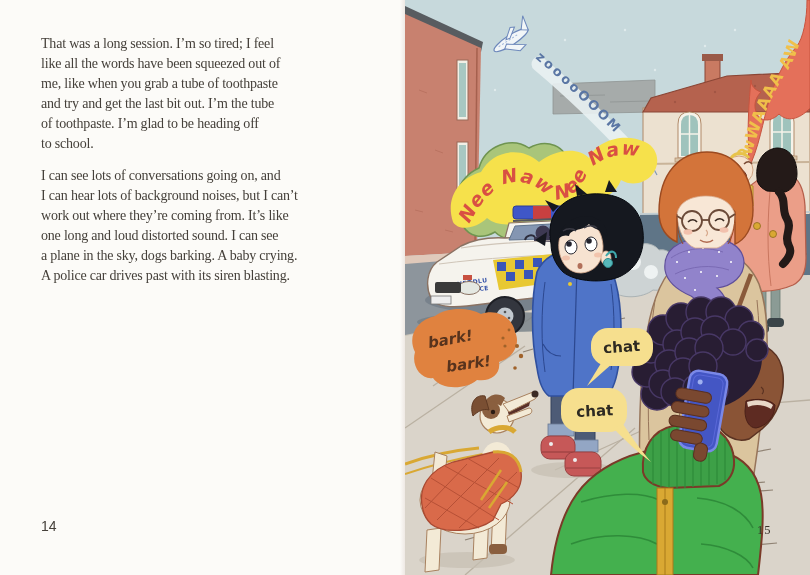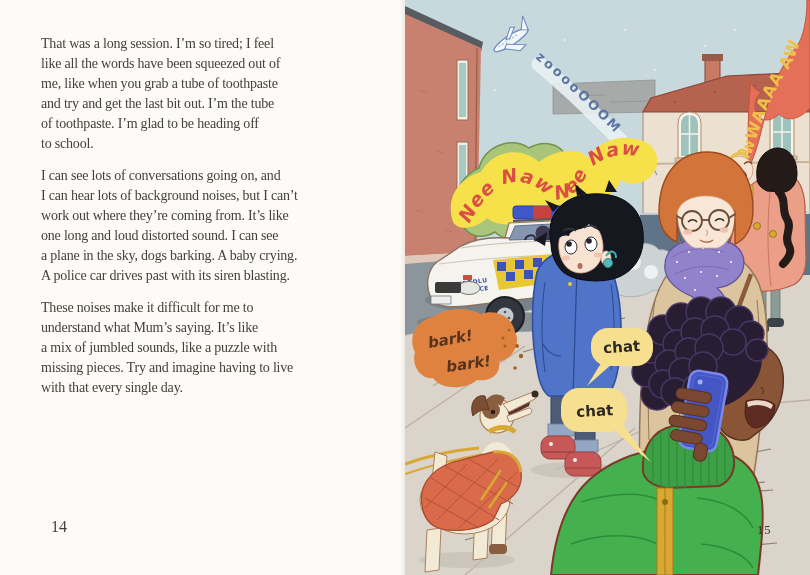--- a/index.html
+++ b/index.html
@@ -4,22 +4,22 @@
 <style>
   html,body{margin:0;padding:0;background:#ffffff;}
   .book{position:relative;width:810px;height:575px;display:flex;overflow:hidden;background:#86efac;}
   .page-left{position:relative;width:405px;height:575px;background:#fcfbf8;}
   .page-left::after{content:"";position:absolute;top:0;right:0;width:5px;height:100%;
     background:linear-gradient(to right,rgba(0,0,0,0),rgba(120,70,50,.10));}
   .story{position:absolute;left:41px;top:34px;width:312px;
     font-family:"Liberation Serif",serif;font-size:14px;line-height:20px;
     letter-spacing:-0.2px;color:#45403a;}
   .para{white-space:pre-line;margin:0 0 12px 0;}
-  .pnum-left{position:absolute;left:51px;top:518px;font-family:Liberation Serif, serif;
-    font-size:16px;color:#45403a;}
+  .pnum-left{position:absolute;left:41px;top:518px;font-family:Liberation Sans, sans-serif;
+    font-size:14px;color:#45403a;}
   .page-right{position:relative;width:405px;height:575px;
     box-shadow:inset 6px 0 9px -5px rgba(70,35,20,.18);}
   svg{display:block;}
   .hand{font-family:"DejaVu Sans",sans-serif;font-weight:700;}
   .handit{font-family:"DejaVu Sans",sans-serif;font-weight:700;font-style:italic;}
   .serif{font-family:"Liberation Serif",serif;}
 </style>
 </head>
 <body>
 
@@ -32,25 +32,20 @@
 me, like when you grab a tube of toothpaste
 and try and get the last bit out. I’m the tube
 of toothpaste. I’m glad to be heading off
 to school.</p>
       <p class="para">I can see lots of conversations going on, and
 I can hear lots of background noises, but I can’t
 work out where they’re coming from. It’s like
 one long and loud distorted sound. I can see
 a plane in the sky, dogs barking. A baby crying.
 A police car drives past with its siren blasting.</p>
-      <p class="para">These noises make it difficult for me to
-understand what Mum’s saying. It’s like
-a mix of jumbled sounds, like a puzzle with
-missing pieces. Try and imagine having to live
-with that every single day.</p>
     </div>
     <div class="pnum-left">14</div>
   </div>
 
   <div class="page-right">
   <svg viewBox="0 0 405 575" width="405" height="575">
     <defs>
       <path id="trailP" d="M130,58 C168,90 200,122 232,156"></path>
       <path id="neeP" d="M64,224 C86,182 112,172 138,192 C154,204 168,200 180,178 C190,158 214,150 238,158"></path>
       <path id="waaP" d="M346,156 C356,120 368,92 384,68 C392,54 398,36 400,14"></path>

